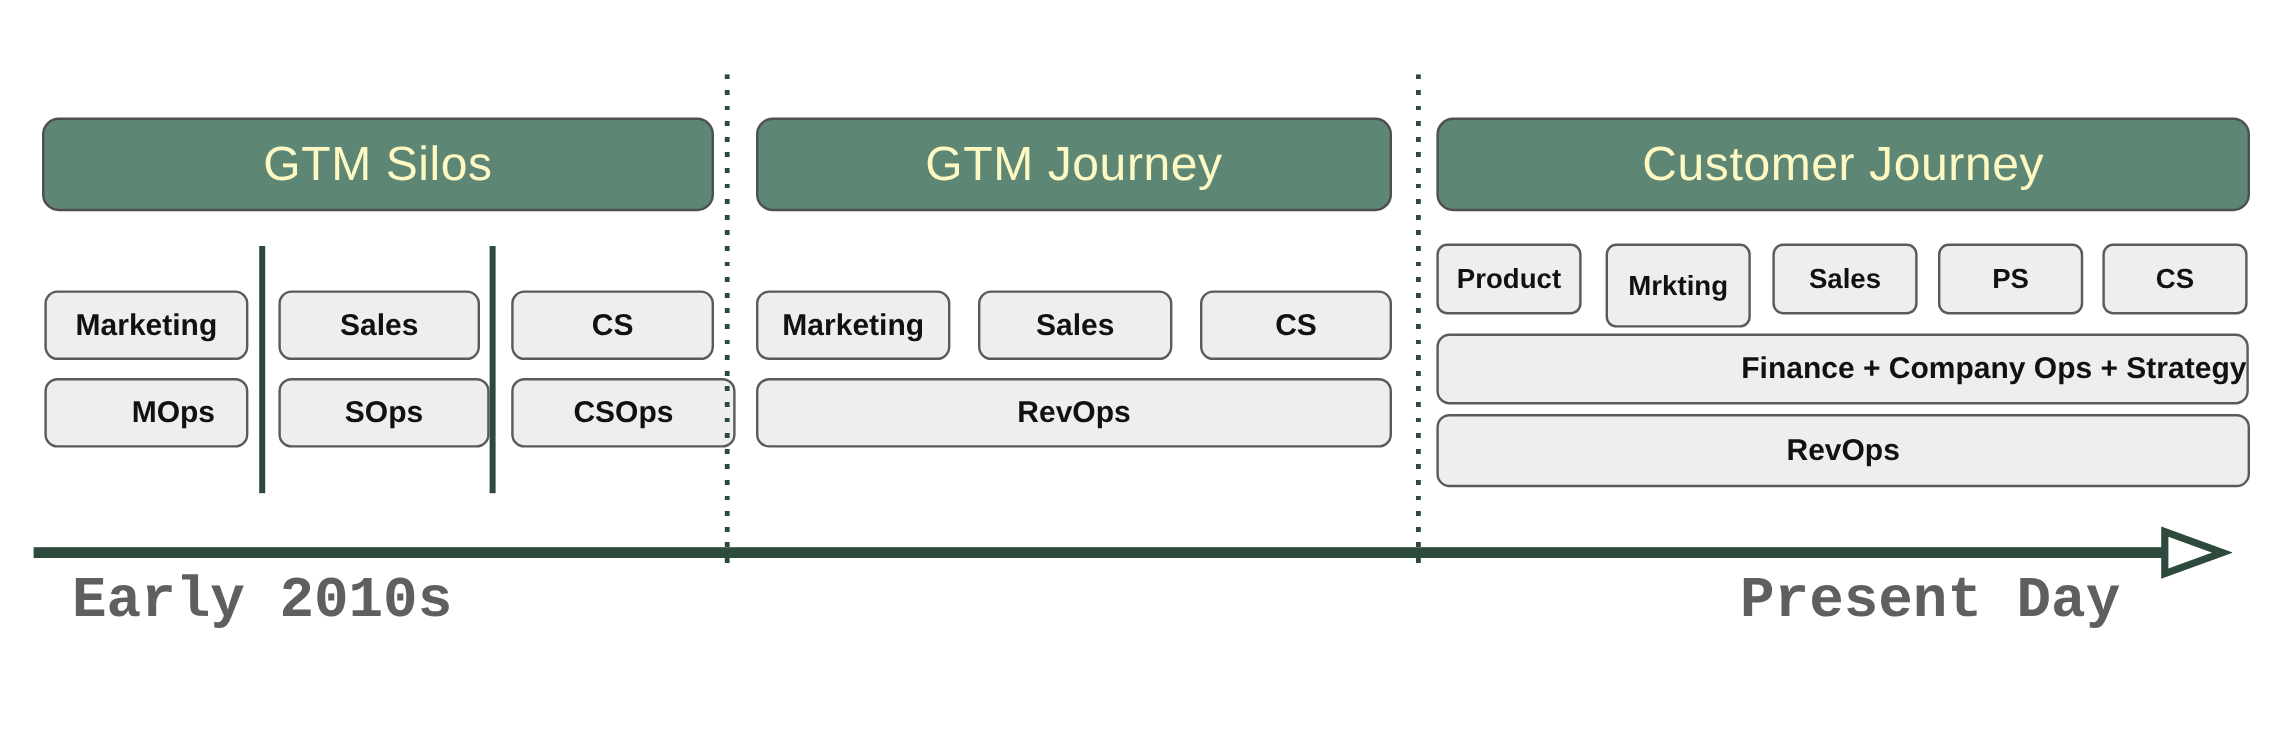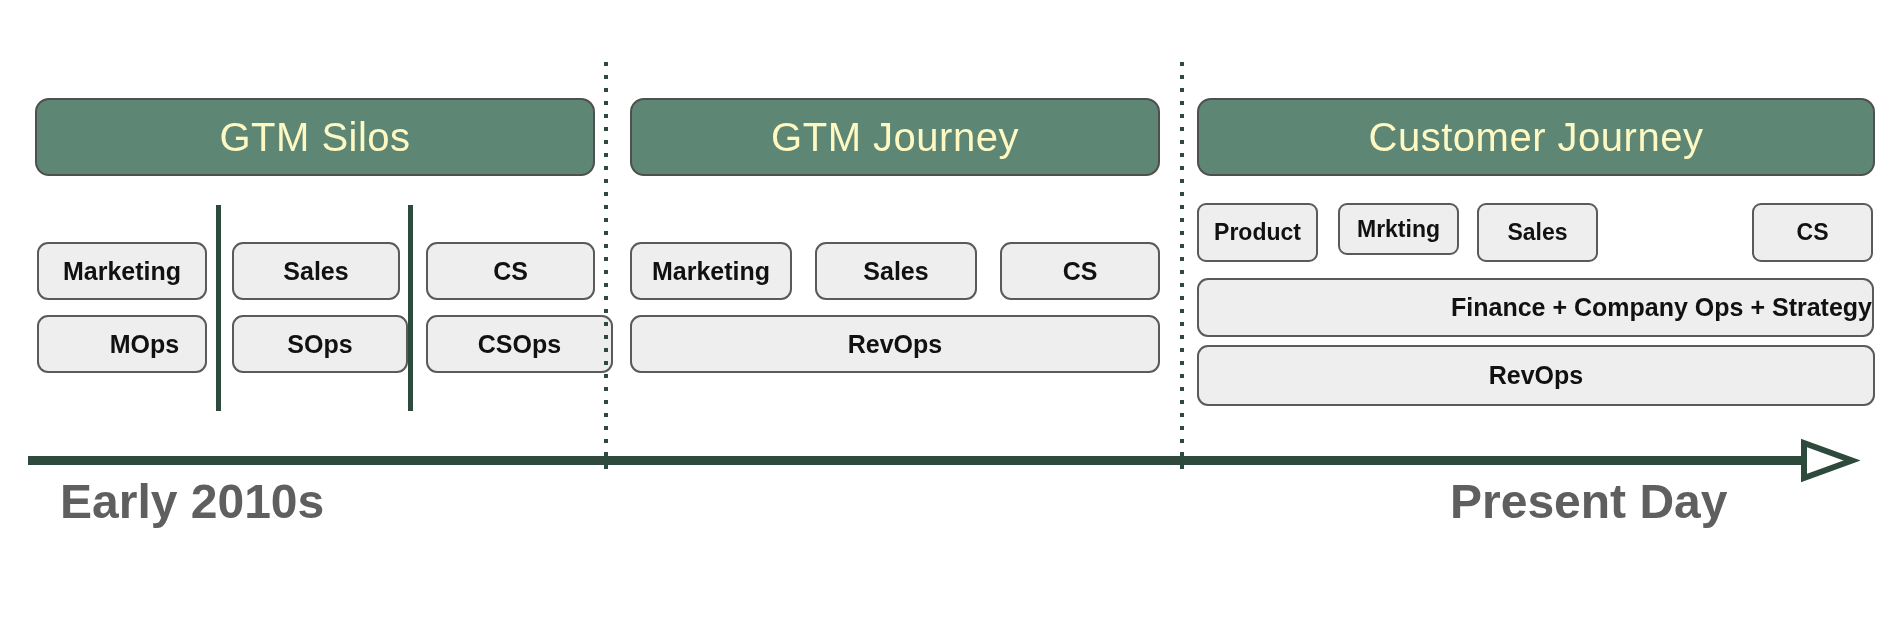--- a/index.html
+++ b/index.html
@@ -56,20 +56,21 @@
     position: absolute;
     left: 1800px; top: 438px;
   }
   .tlabel {
     position: absolute;
     top: 474px;
     font-size: 48px;
     font-weight: bold;
     color: #5f5f5f;
     line-height: 1.15;
+    font-family: Liberation Mono, monospace;
   }
   .tlabel.start { left: 60px; }
   .tlabel.end { left: 1450px; }
 </style>
 </head>
 <body>
 
 <div id="stage">
 
   <div class="hdr" style="left:35px; top:98px; width:560px;">
@@ -122,25 +123,28 @@
 
   <div class="dotline" style="left:1180px;"></div>
 
   <div class="hdr" style="left:1197px; top:98px; width:678px;">
     <span>Customer Journey</span>
   </div>
 
   <div class="box small" style="left:1197px; top:203px; width:121px; height:59px;">
     <span>Product</span>
   </div>
-  <div class="box small" style="left:1338px; top:203px; width:121px; height:52px;">
+  <div class="box small" style="left:1338px; top:203px; width:121px; height:70px;">
     <span>Mrkting</span>
   </div>
   <div class="box small" style="left:1477px; top:203px; width:121px; height:59px;">
     <span>Sales</span>
+  </div>
+  <div class="box small" style="left:1615px; top:203px; width:121px; height:59px;">
+    <span>PS</span>
   </div>
   <div class="box small" style="left:1752px; top:203px; width:121px; height:59px;">
     <span>CS</span>
   </div>
 
   <div class="box" style="left:1197px; top:278px; width:677px; height:59px;justify-content:flex-end;">
     <span>Finance + Company Ops + Strategy</span>
   </div>
   <div class="box" style="left:1197px; top:345px; width:678px; height:61px;">
     <span>RevOps</span>

